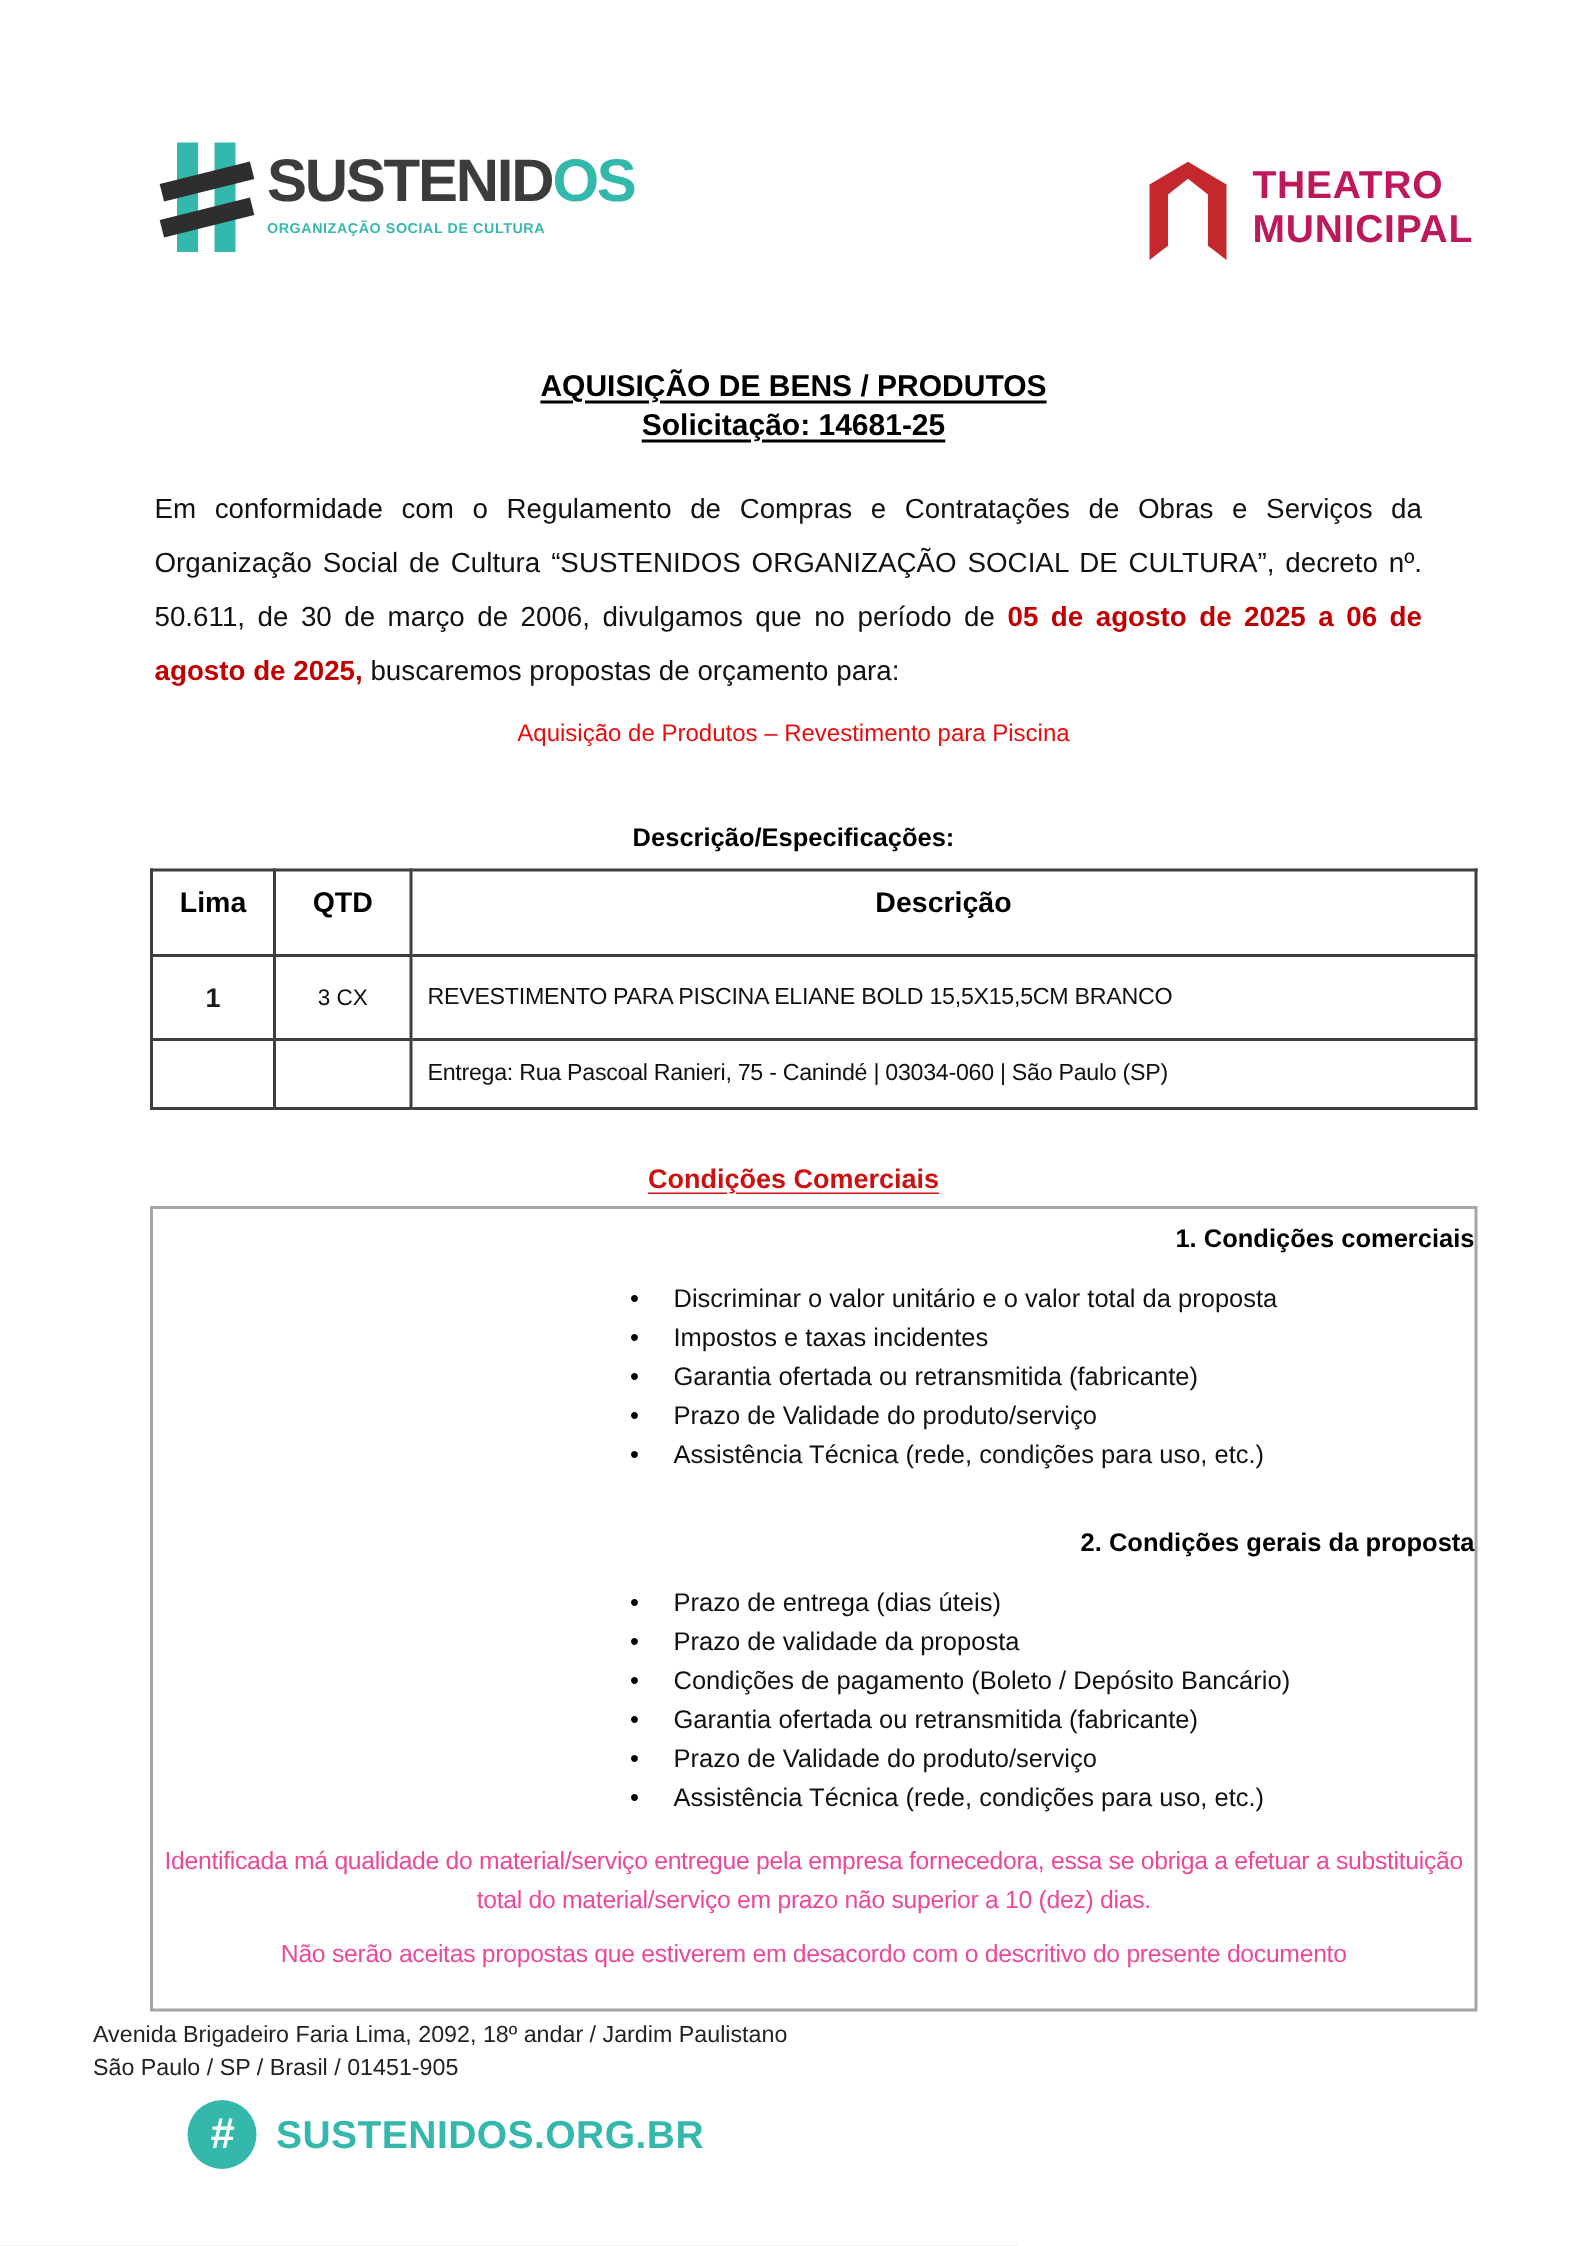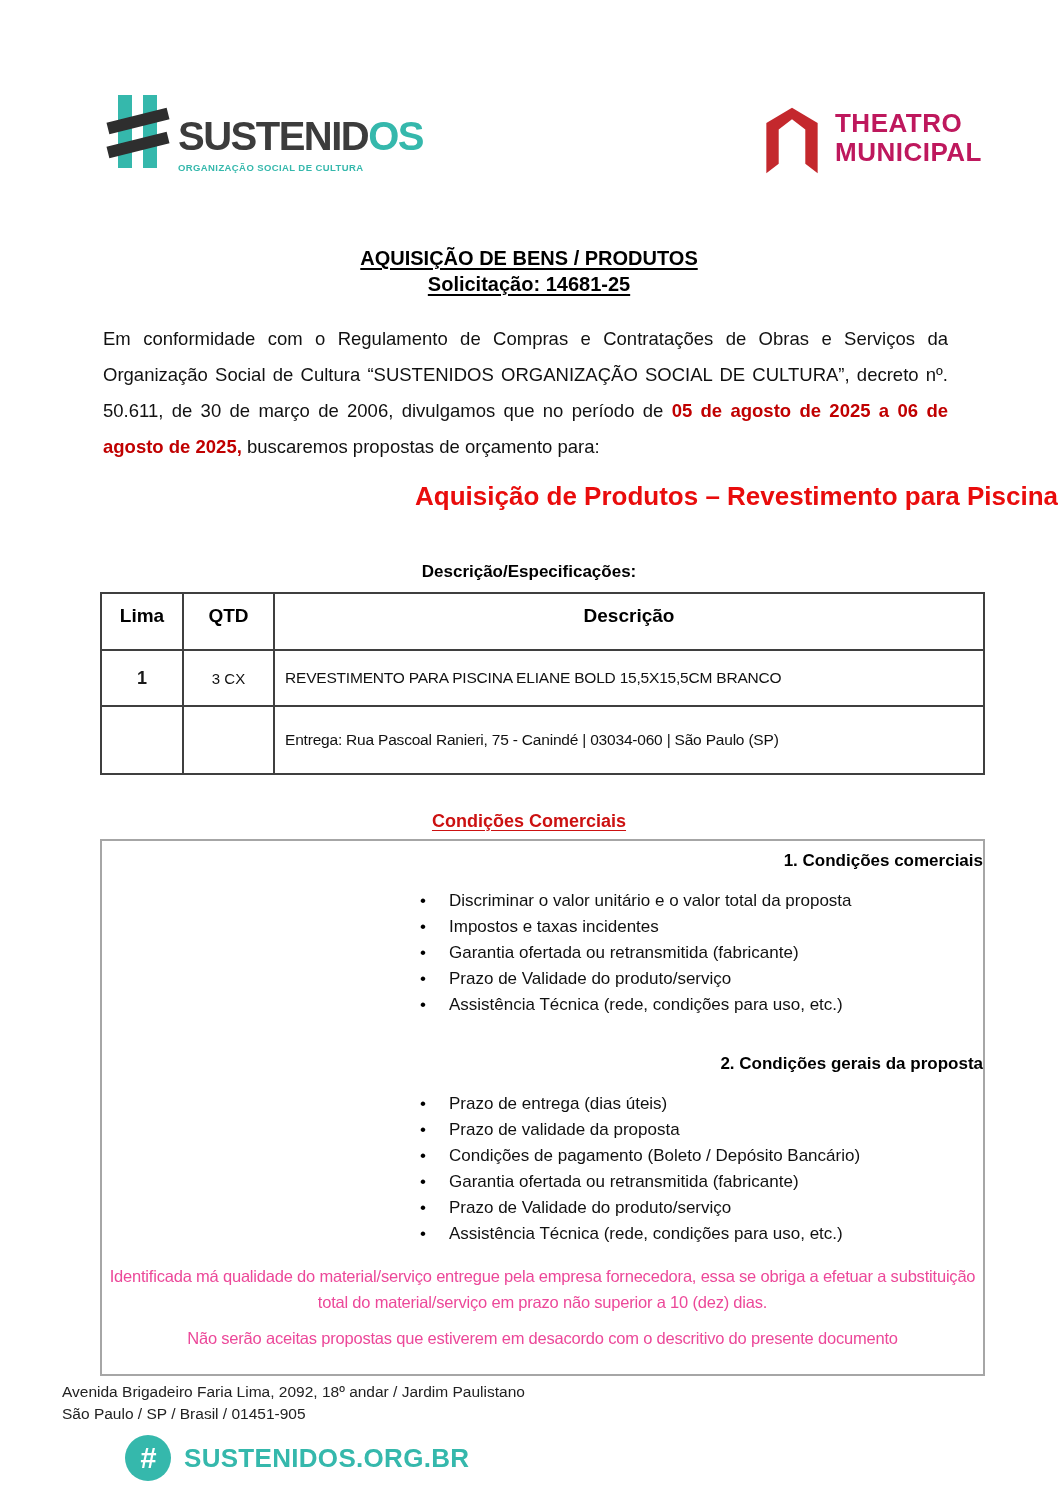--- a/index.html
+++ b/index.html
@@ -15,21 +15,21 @@
     overflow: hidden;
   }
 
   
   .logos {
     display: flex;
     justify-content: space-between;
     align-items: flex-start;
     padding: 93px 76px 0 110px;
   }
-  .sus-logo { display: flex; align-items: flex-end; gap: 6px; }
+  .sus-logo { display: flex; align-items: flex-start; gap: 6px; }
   .hash-icon { position: relative; width: 62px; height: 80px; flex: 0 0 auto; }
   .hash-icon .vbar { position: absolute; width: 14px; height: 73px; top: 2px; background: #35b8ac; }
   .hash-icon .vbar.v1 { left: 8px; }
   .hash-icon .vbar.v2 { left: 33px; }
   .hash-icon .dbar { position: absolute; width: 62px; height: 12px; left: -3px; background: #2e2e2e; transform: rotate(-14deg); }
   .hash-icon .dbar.d1 { top: 22px; }
   .hash-icon .dbar.d2 { top: 46px; }
   .sus-text { padding-top: 8px; }
   .sus-name {
     font-size: 40px; font-weight: bold; letter-spacing: -1.5px;
@@ -60,40 +60,40 @@
     width: 845px;
     font-size: 18.5px;
     line-height: 36px;
     text-align: justify;
     color: #111;
   }
   .intro .date-red { color: #c00000; font-weight: bold; }
 
   
   .subject {
-    margin-top: 16px; text-align: right;
-    font-size: 26px; font-weight: bold; color: #e90c0c;
+    margin-top: 16px; text-align: center;
+    font-size: 16px; font-weight: normal; color: #e90c0c;
   }
 
   
   .spec-label { margin-top: 50px; text-align: center; font-size: 17px; font-weight: bold; color: #000; }
 
   
   table.items {
     margin: 10px 0 0 100px;
     width: 885px;
     border-collapse: collapse;
     table-layout: fixed;
   }
   table.items td, table.items th { border: 2px solid #3f3f3f; vertical-align: middle; }
   col.c-item { width: 82px; }
   col.c-qtd  { width: 91px; }
   table.items thead th { height: 57px; font-size: 19px; font-weight: bold; color: #000; padding-bottom: 12px; }
   table.items .r1 td { height: 56px; }
-  table.items .r2 td { height: 68px; }
+  table.items .r2 td { height: 46px; }
   td.cell-item { text-align: center; font-weight: bold; font-size: 18px; }
   td.cell-qtd  { text-align: center; font-size: 15px; color: #111; }
   td.cell-desc { padding: 0 10px; font-size: 15.5px; color: #111; letter-spacing: -0.2px; }
 
   
   .cond-heading {
     margin-top: 36px; text-align: center;
     font-size: 18px; font-weight: bold; color: #cc1111;
     text-decoration: underline; text-underline-offset: 3px;
   }

